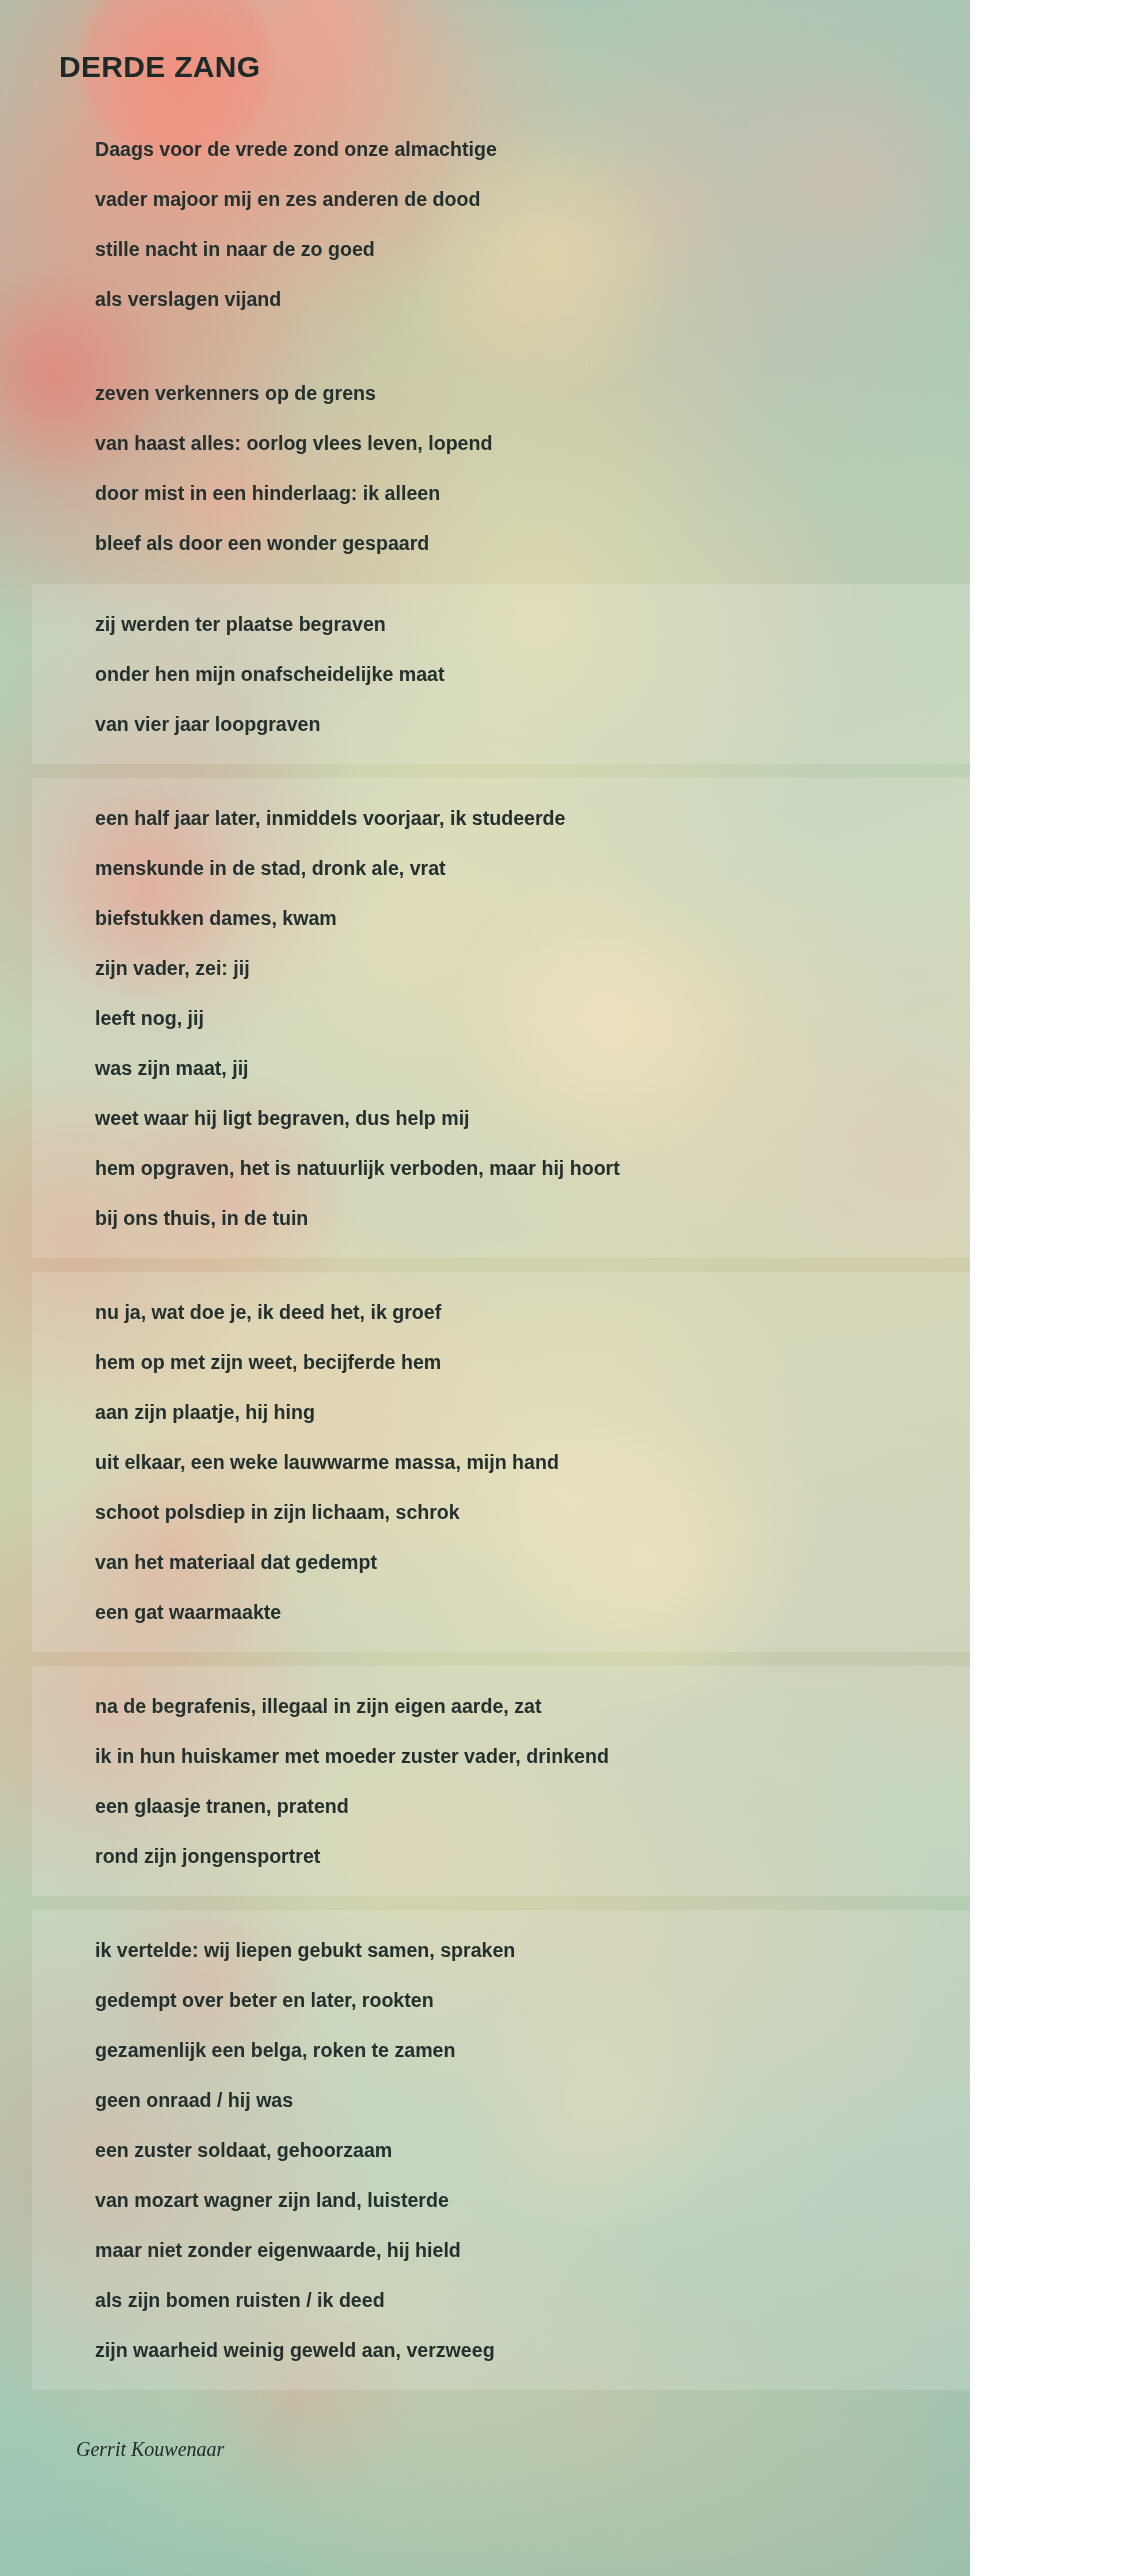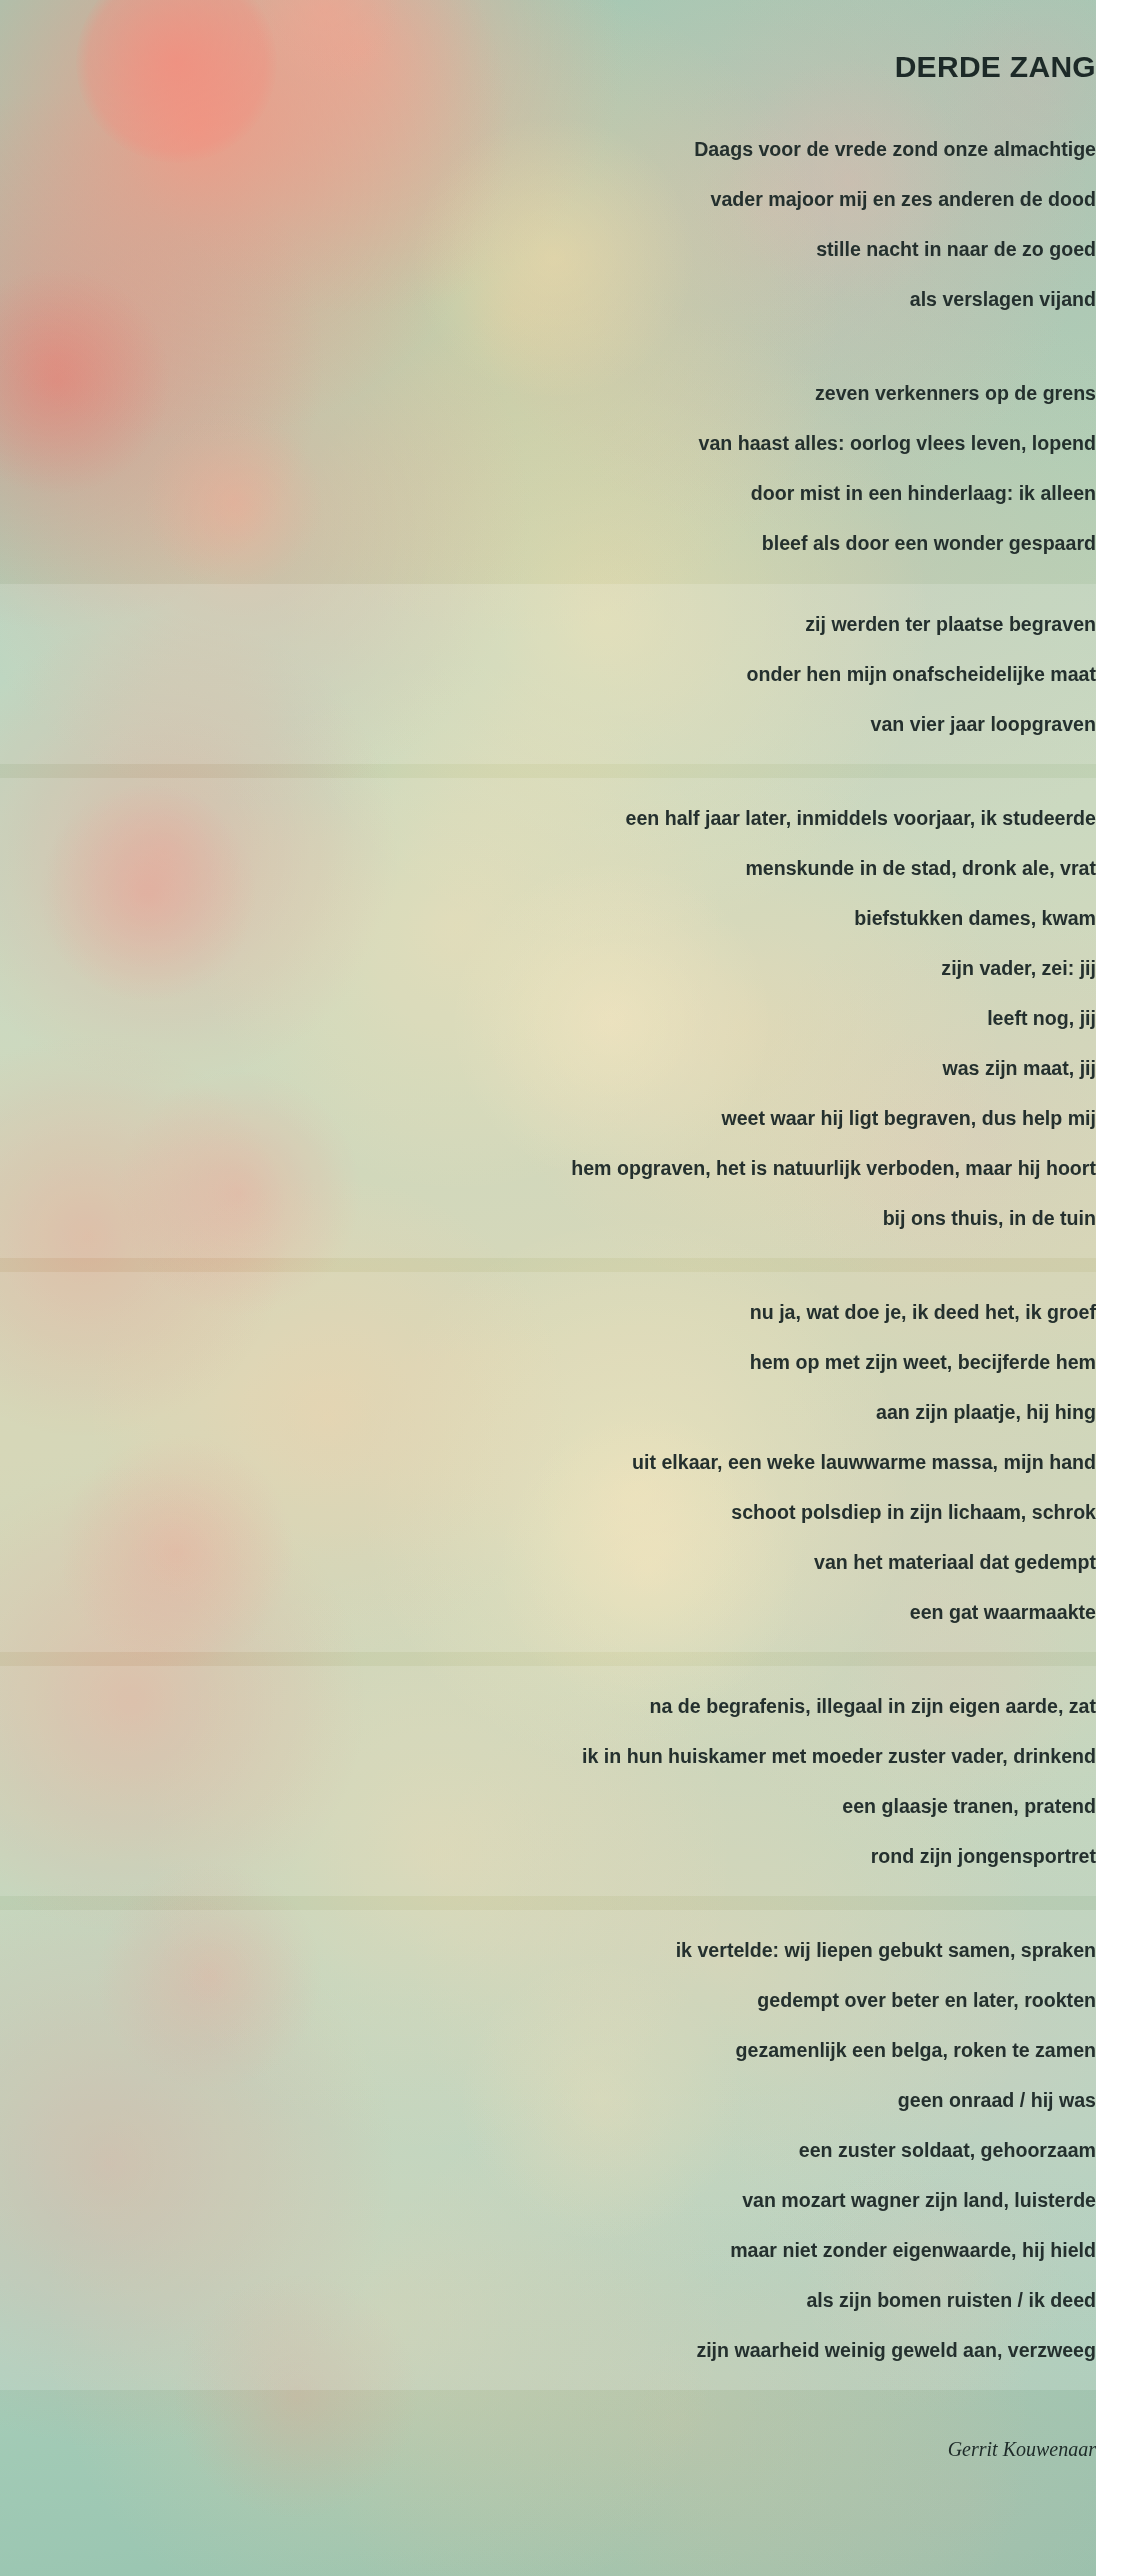--- a/index.html
+++ b/index.html
@@ -5,21 +5,21 @@
   html, body {
     margin: 0;
     padding: 0;
     background: #ffffff;
   }
   body {
     font-family: "Liberation Sans", sans-serif;
   }
   .poem-card {
     position: relative;
-    width: 1096px;
+    width: 970px;
     height: 2576px;
     overflow: hidden;
     
     background:
       radial-gradient(circle at 18% 5%, rgba(245,150,130,0.85) 0%, rgba(245,150,130,0) 12%),
       radial-gradient(circle at 33% 2%, rgba(240,170,150,0.75) 0%, rgba(240,170,150,0) 10%),
       radial-gradient(circle at 5% 14%, rgba(236,128,118,0.55) 0%, rgba(236,128,118,0) 11%),
       radial-gradient(circle at 22% 20%, rgba(243,175,150,0.55) 0%, rgba(243,175,150,0) 13%),
       radial-gradient(circle at 47% 12%, rgba(250,205,150,0.45) 0%, rgba(250,205,150,0) 14%),
       radial-gradient(circle at 70% 8%, rgba(235,180,170,0.40) 0%, rgba(235,180,170,0) 13%),
@@ -36,21 +36,20 @@
       radial-gradient(circle at 85% 62%, rgba(220,195,170,0.30) 0%, rgba(220,195,170,0) 14%),
       radial-gradient(circle at 12% 66%, rgba(238,145,130,0.42) 0%, rgba(238,145,130,0) 12%),
       radial-gradient(circle at 40% 72%, rgba(250,215,165,0.42) 0%, rgba(250,215,165,0) 15%),
       radial-gradient(circle at 66% 76%, rgba(245,205,160,0.38) 0%, rgba(245,205,160,0) 15%),
       radial-gradient(circle at 92% 80%, rgba(215,190,170,0.28) 0%, rgba(215,190,170,0) 13%),
       radial-gradient(circle at 10% 84%, rgba(236,140,125,0.35) 0%, rgba(236,140,125,0) 12%),
       radial-gradient(circle at 35% 90%, rgba(248,205,160,0.35) 0%, rgba(248,205,160,0) 14%),
       radial-gradient(circle at 62% 94%, rgba(240,195,155,0.30) 0%, rgba(240,195,155,0) 14%),
       radial-gradient(circle at 88% 97%, rgba(210,185,165,0.25) 0%, rgba(210,185,165,0) 13%),
       linear-gradient(170deg, #9fc9b4 0%, #a9cdb6 18%, #c2d2b4 36%, #cfd0ab 52%, #bdcfb2 68%, #a7cdb8 84%, #93c2ae 100%);
-    text-align: right;
   }
   .bokeh-layer {
     position: absolute;
     inset: 0;
     pointer-events: none;
   }
   .bokeh {
     position: absolute;
     border-radius: 50%;
   }
@@ -61,20 +60,21 @@
   }
   .title {
     font-size: 30px;
     font-weight: bold;
     color: #1d2a28;
     padding: 50px 0 25px 59px;
     letter-spacing: 0.3px;
   }
   .stanza {
     padding: 15.3px 0 15.3px 63px;
+    margin-left: 32px;
   }
   .stanza.tint {
     background: rgba(255,255,255,0.16);
   }
   .line {
     font-size: 19.6px;
     font-weight: bold;
     color: #24302e;
     line-height: 50px;
     white-space: pre;

